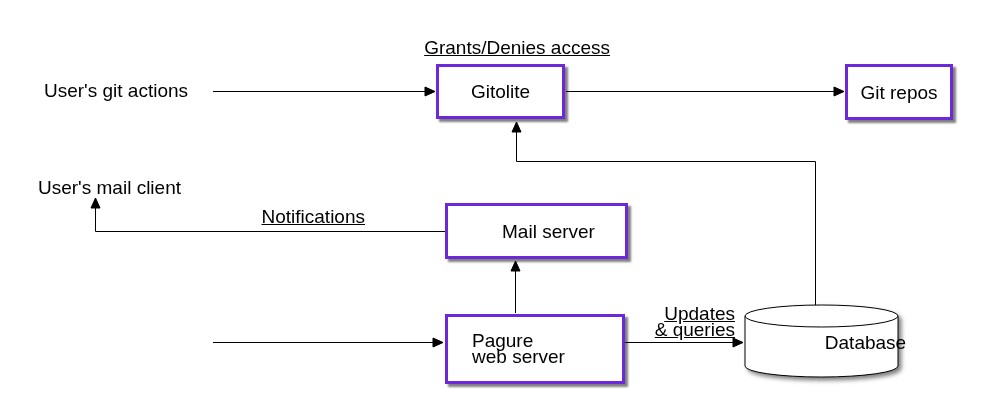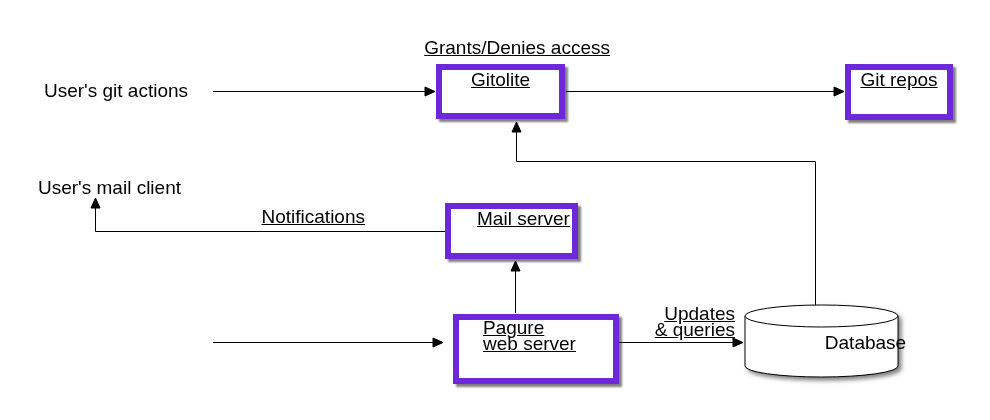--- a/index.html
+++ b/index.html
@@ -21,28 +21,27 @@
   .edges-svg {
     position: absolute;
     left: 0;
     top: 0;
     width: 990px;
     height: 420px;
   }
   .node {
     position: absolute;
     background: #ffffff;
-    border: 6px solid #6d28d9;
+    border: 3px solid #6d28d9;
     box-shadow: 3px 3px 2px rgba(0,0,0,0.5);
     display: flex;
-    align-items: flex-start;
+    align-items: center;
     justify-content: center;
     text-align: center;
     box-sizing: border-box;
-    text-decoration: underline;
   }
   .node.multiline {
     justify-content: flex-start;
     text-align: left;
     padding-left: 24px;
   }
   .node .lines { line-height: 16px; }
   .node .lines span { display: block; }
   .lbl {
     position: absolute;
@@ -104,25 +103,25 @@
   </svg>
 
   <div class="node" style="left:436px; top:64px; width:129px; height:55px;">
     <span>Gitolite</span>
   </div>
 
   <div class="node" style="left:845px; top:64px; width:108px; height:56px;">
     <span>Git repos</span>
   </div>
 
-  <div class="node" style="left:445px; top:203px; width:133px; height:56px;padding-left:24px;">
+  <div class="node" style="left:445px; top:203px; width:183px; height:56px;padding-left:24px;">
     <span>Mail server</span>
   </div>
 
-  <div class="node multiline" style="left:445px; top:314px; width:166px; height:70px;margin-left:8px;">
+  <div class="node multiline" style="left:445px; top:314px; width:180px; height:70px;">
     <span class="lines">
       <span>Pagure</span>
       <span>web server</span>
     </span>
   </div>
 
   <div class="db-label">Database</div>
 
   <div class="lbl centered" style="left:390px; top:38px; width:220px;">Grants/Denies access</div>
 

